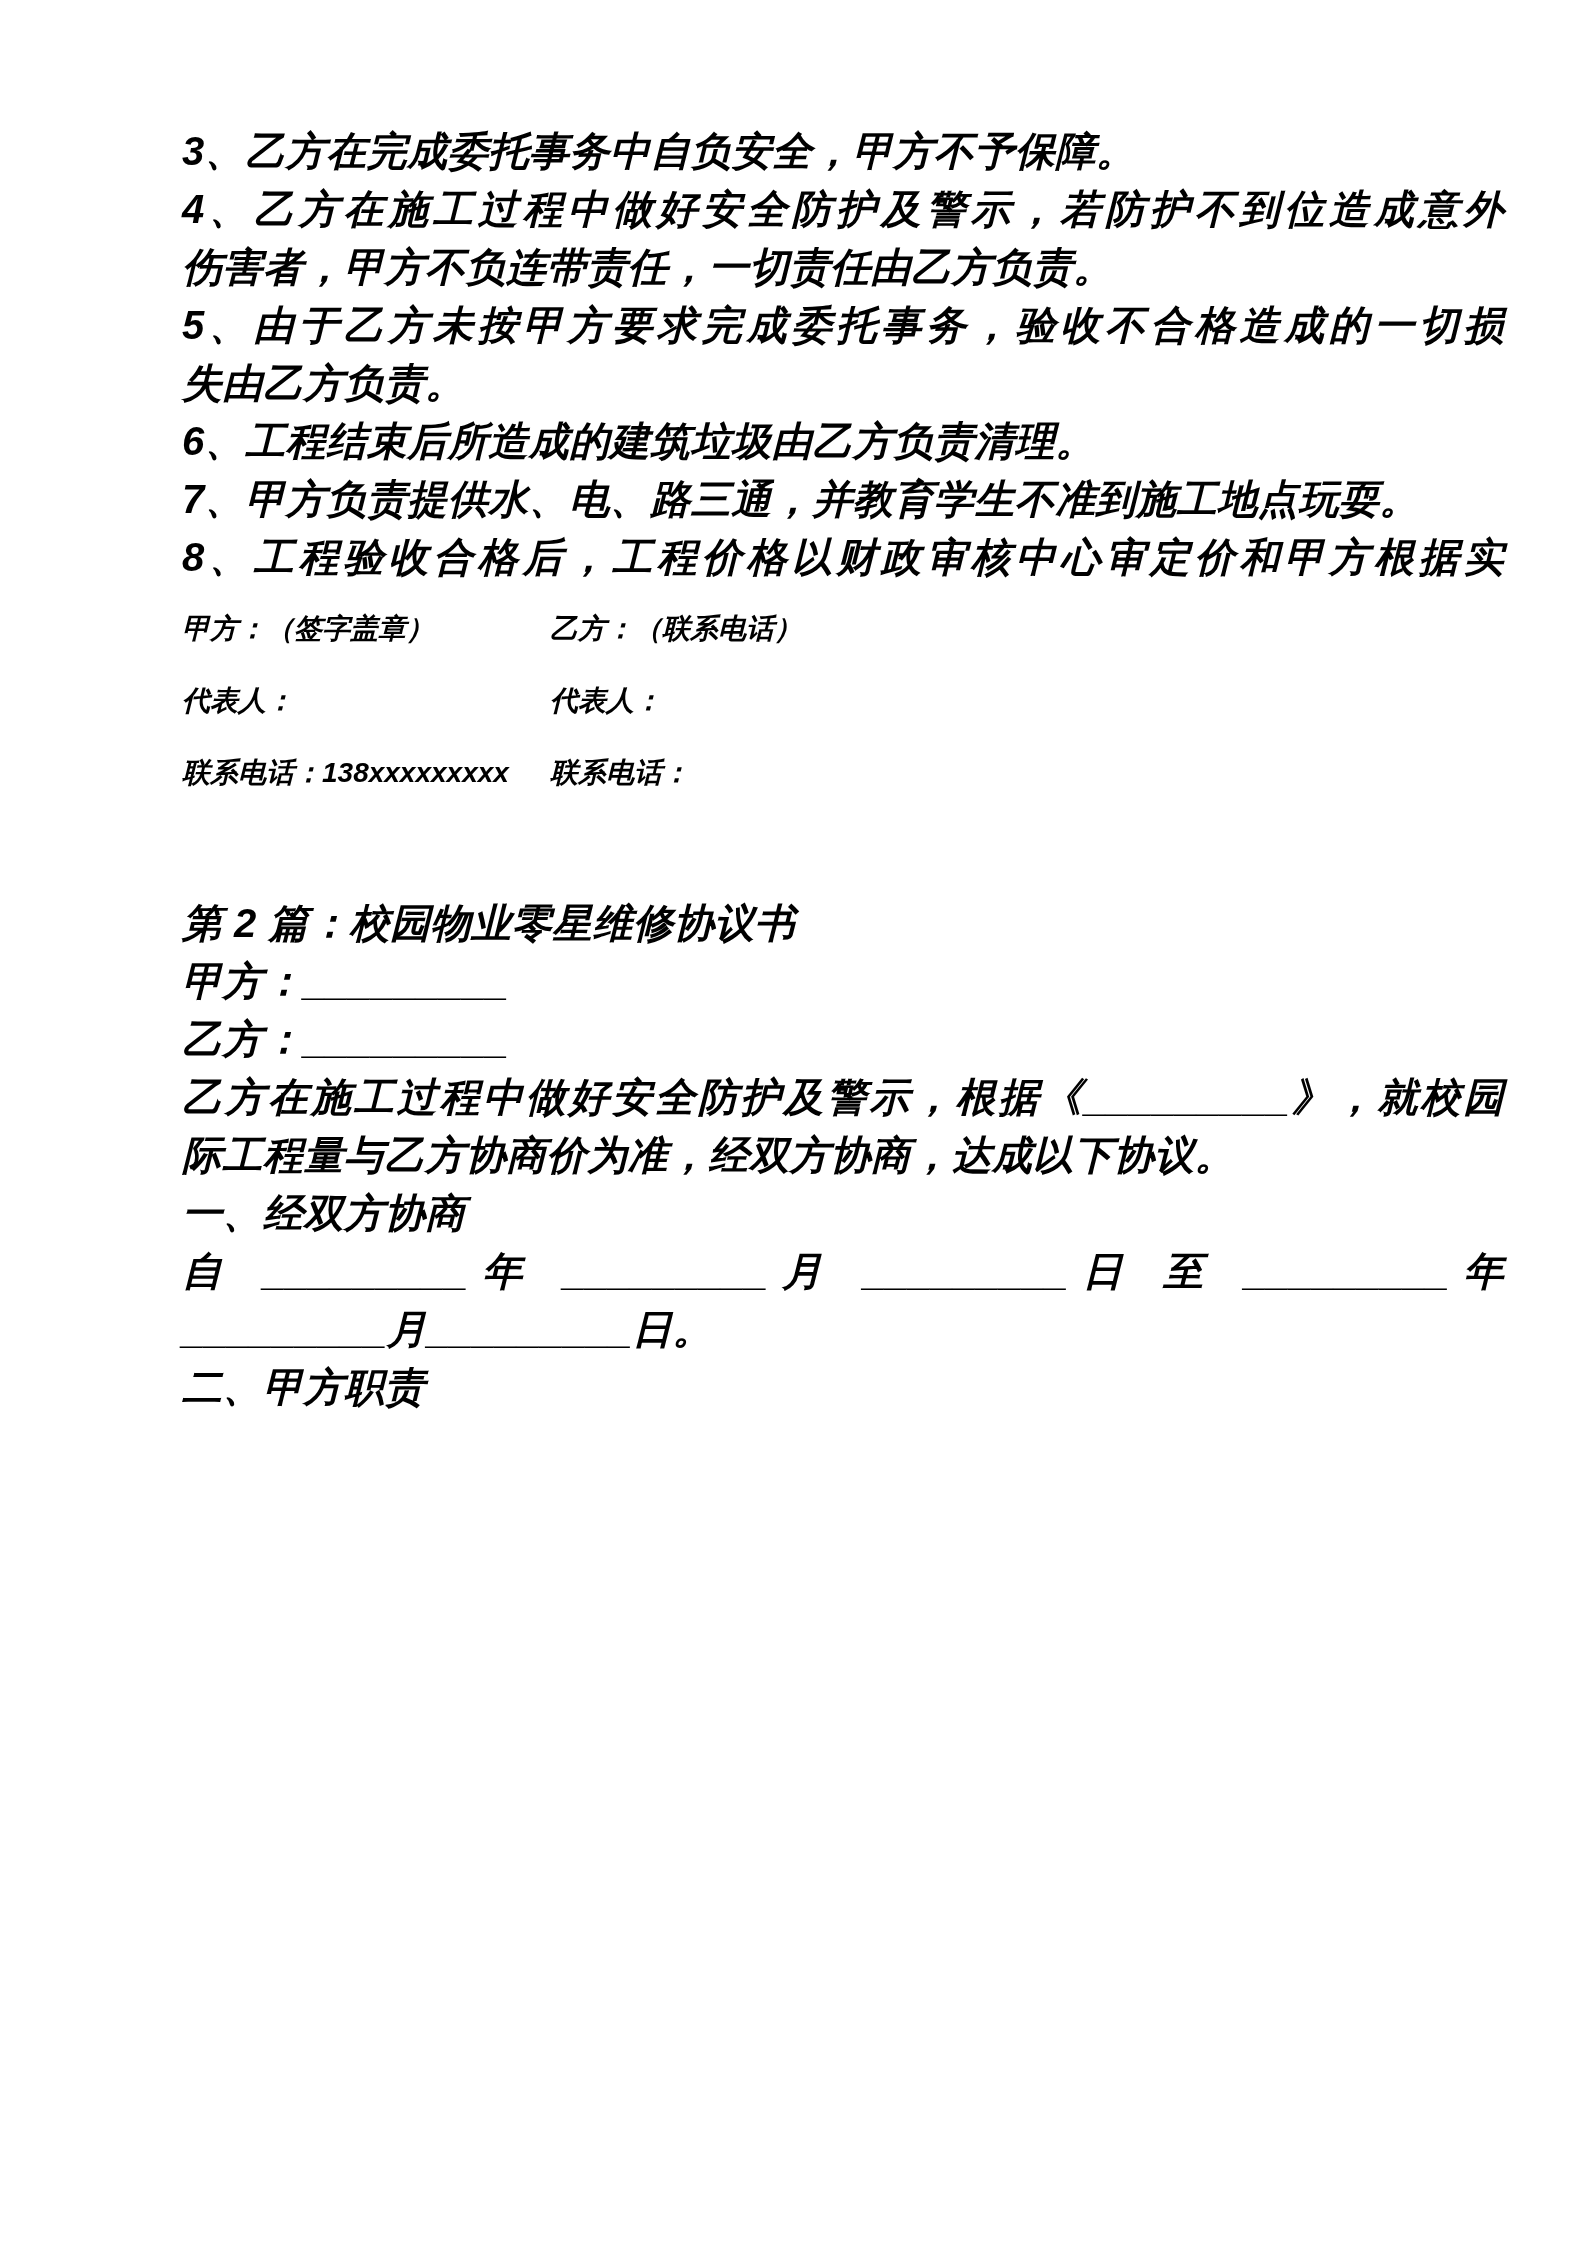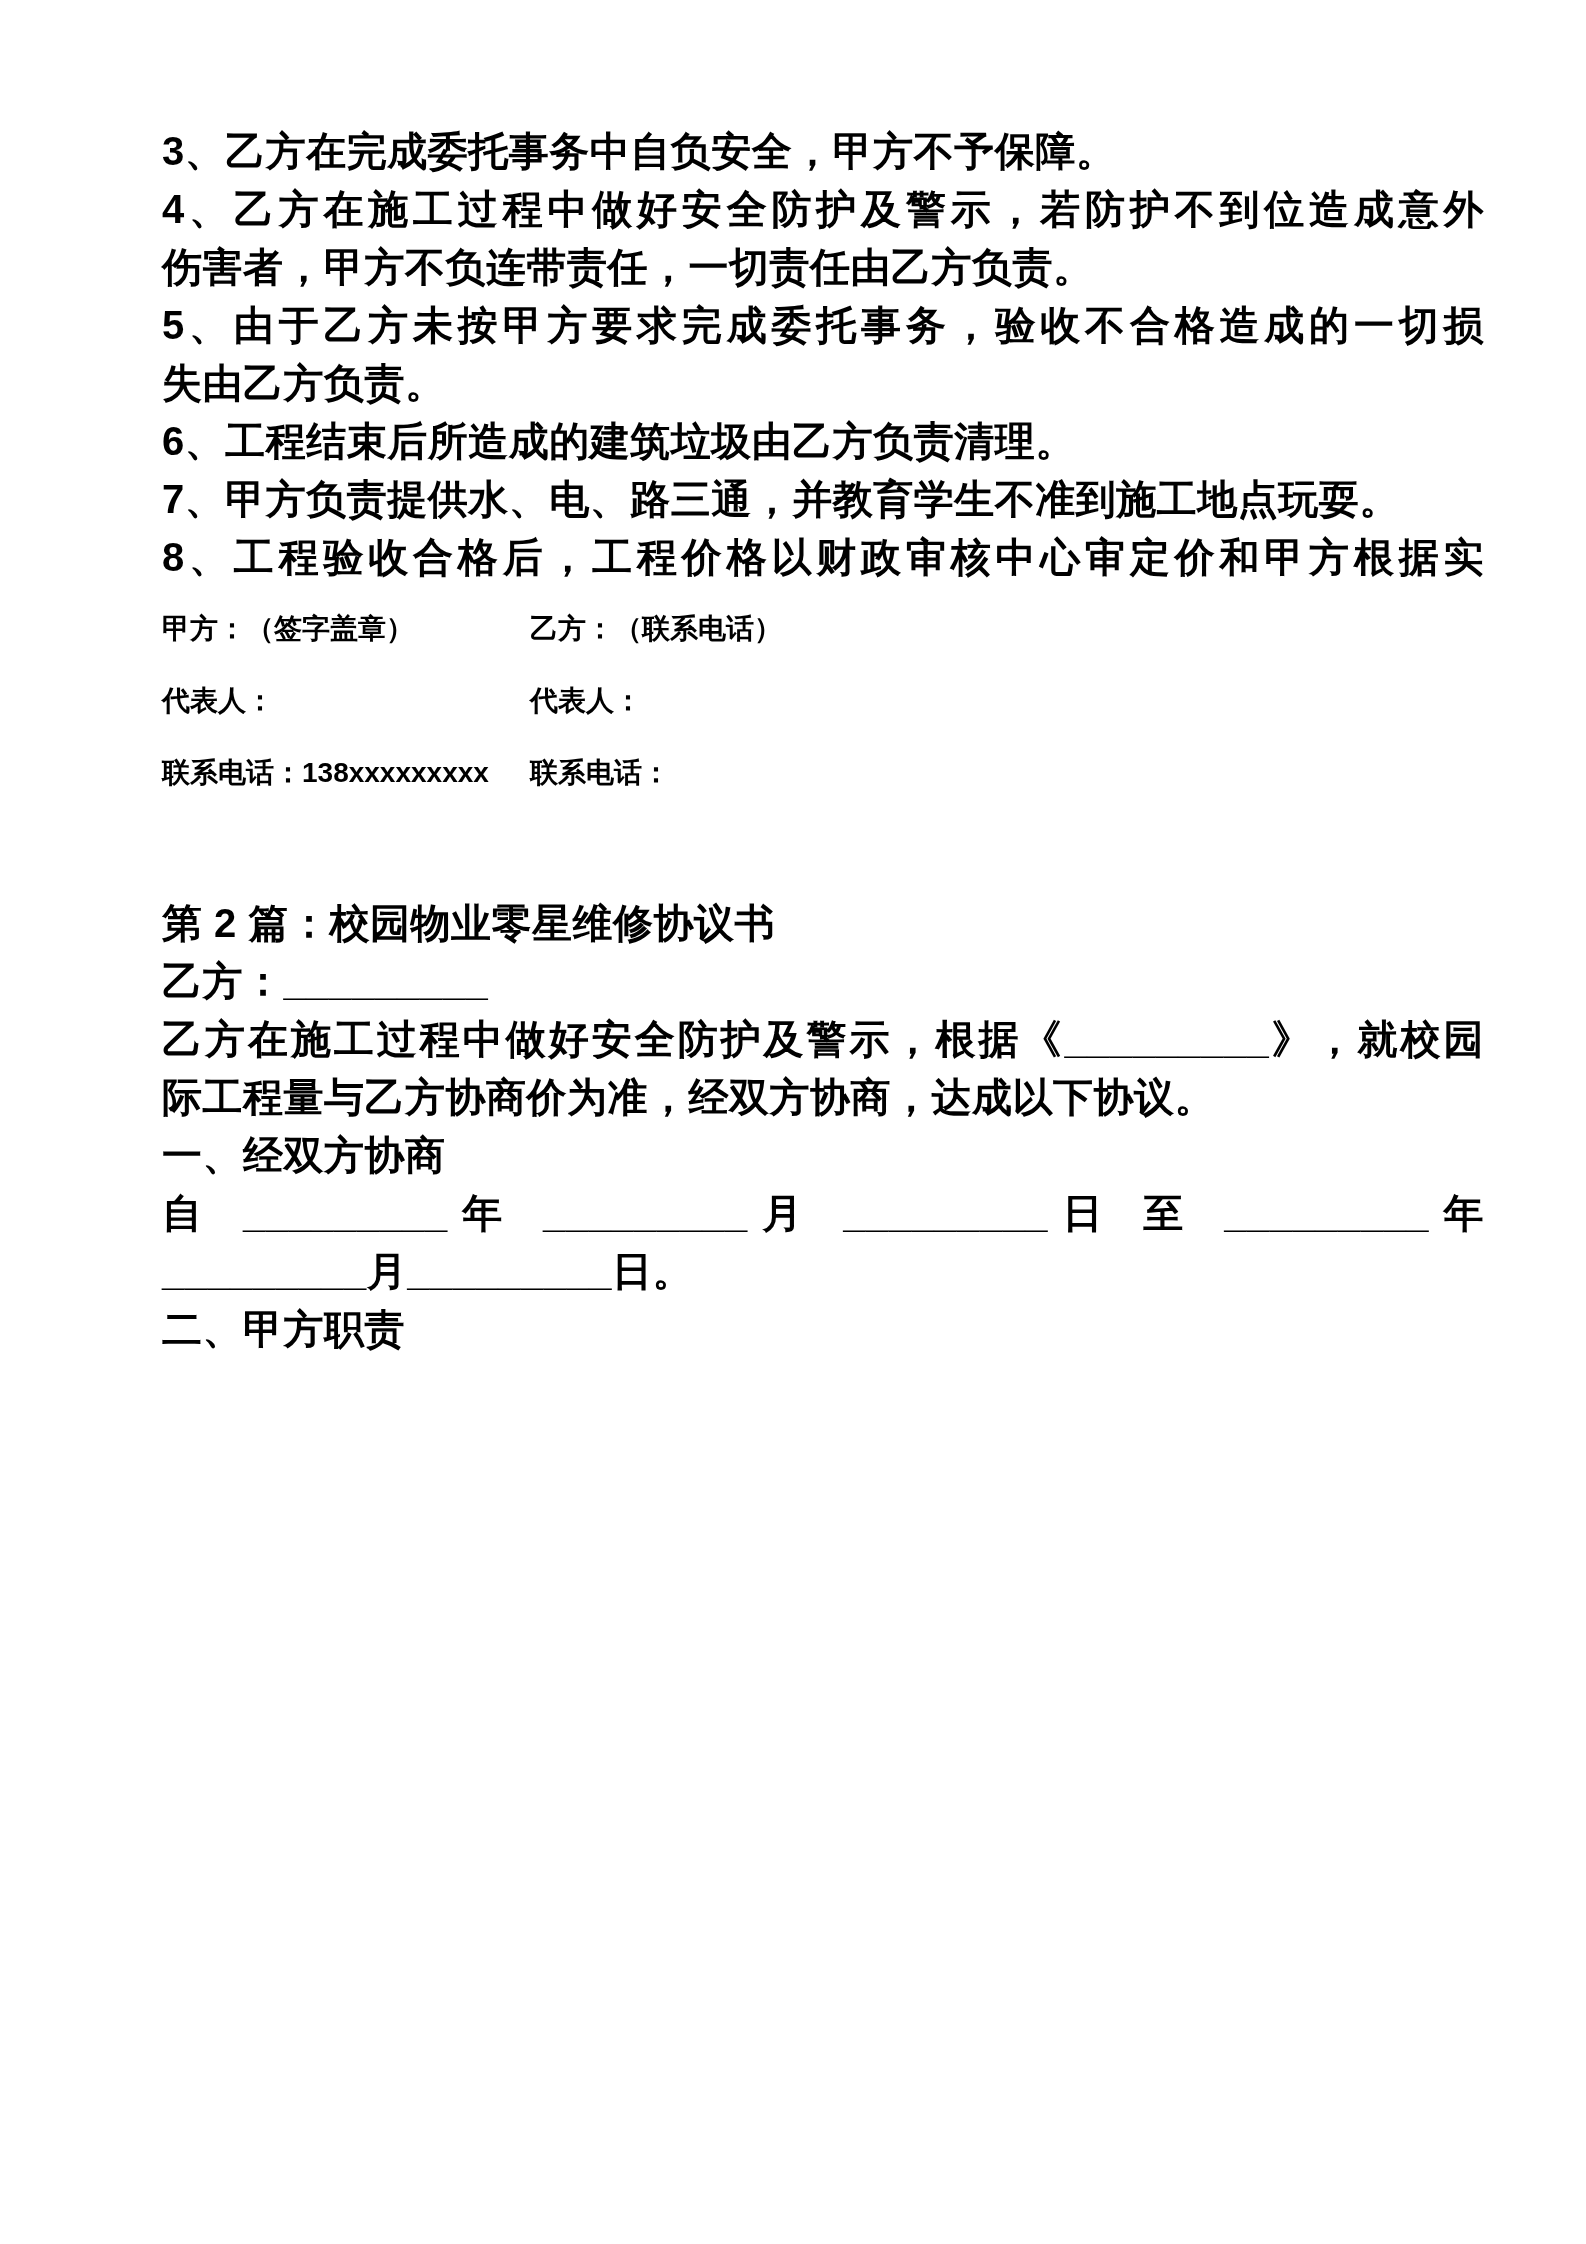--- a/index.html
+++ b/index.html
@@ -9,23 +9,24 @@
     width: 1586px;
     height: 2244px;
     background: #ffffff;
     color: #000000;
     font-family: "Liberation Sans", "DejaVu Sans", sans-serif;
     font-weight: 700;
     overflow: hidden;
   }
   .content {
     position: absolute;
-    left: 162px;
+    left: 182px;
     top: 122px;
     width: 1322px;
+    font-style: italic;
   }
   .line {
     font-size: 40px;
     line-height: 58px;
     letter-spacing: 0.5px;
     white-space: normal;
   }
   
   .stretch {
     text-align: justify;
@@ -58,20 +59,21 @@
     <div class="sig-row">
       <span class="sig-left">代表人：</span>
       <span class="sig-right">代表人：</span>
     </div>
     <div class="sig-row">
       <span class="sig-left">联系电话：138xxxxxxxxx</span>
       <span class="sig-right">联系电话：</span>
     </div>
 
     <p class="line section-gap">第 2 篇：校园物业零星维修协议书</p>
+    <p class="line">甲方：_________</p>
     <p class="line">乙方：_________</p>
     <p class="line stretch">乙方在施工过程中做好安全防护及警示，根据《_________》，就校园</p>
     <p class="line">际工程量与乙方协商价为准，经双方协商，达成以下协议。</p>
     <p class="line">一、经双方协商</p>
     <p class="line stretch">自 _________年 _________月 _________日 至 _________年</p>
     <p class="line">_________月_________日。</p>
     <p class="line">二、甲方职责</p>
 
   </div>
 </div>

